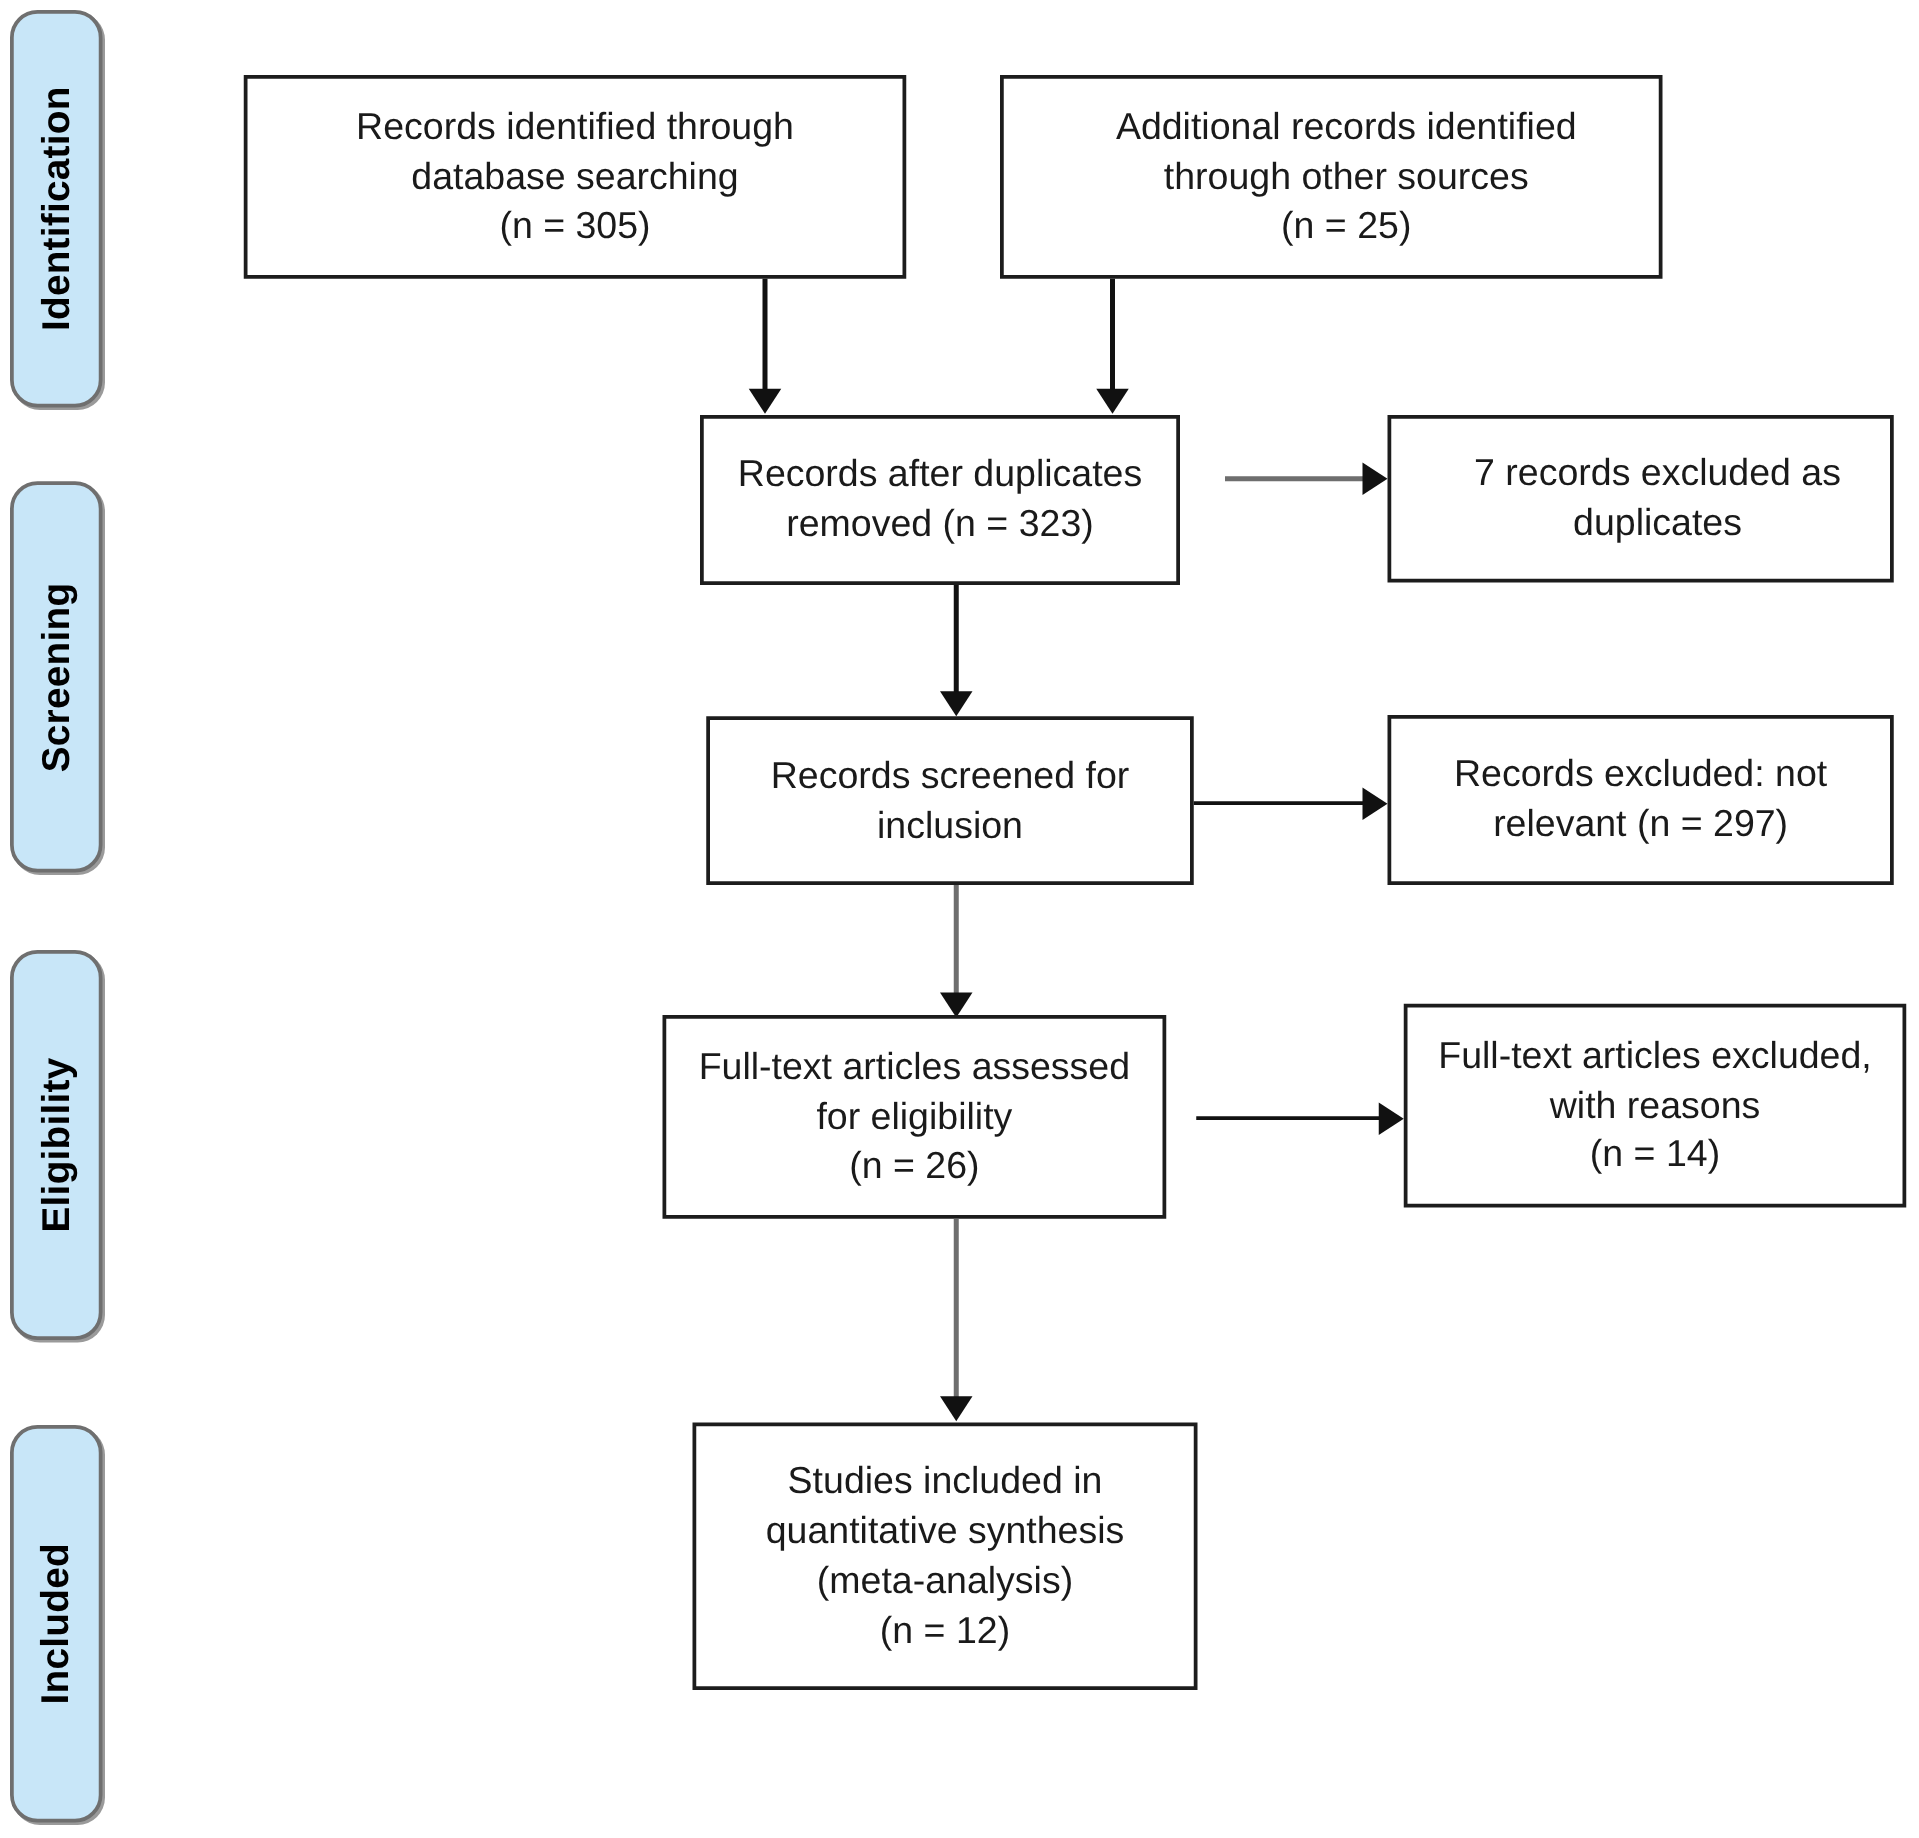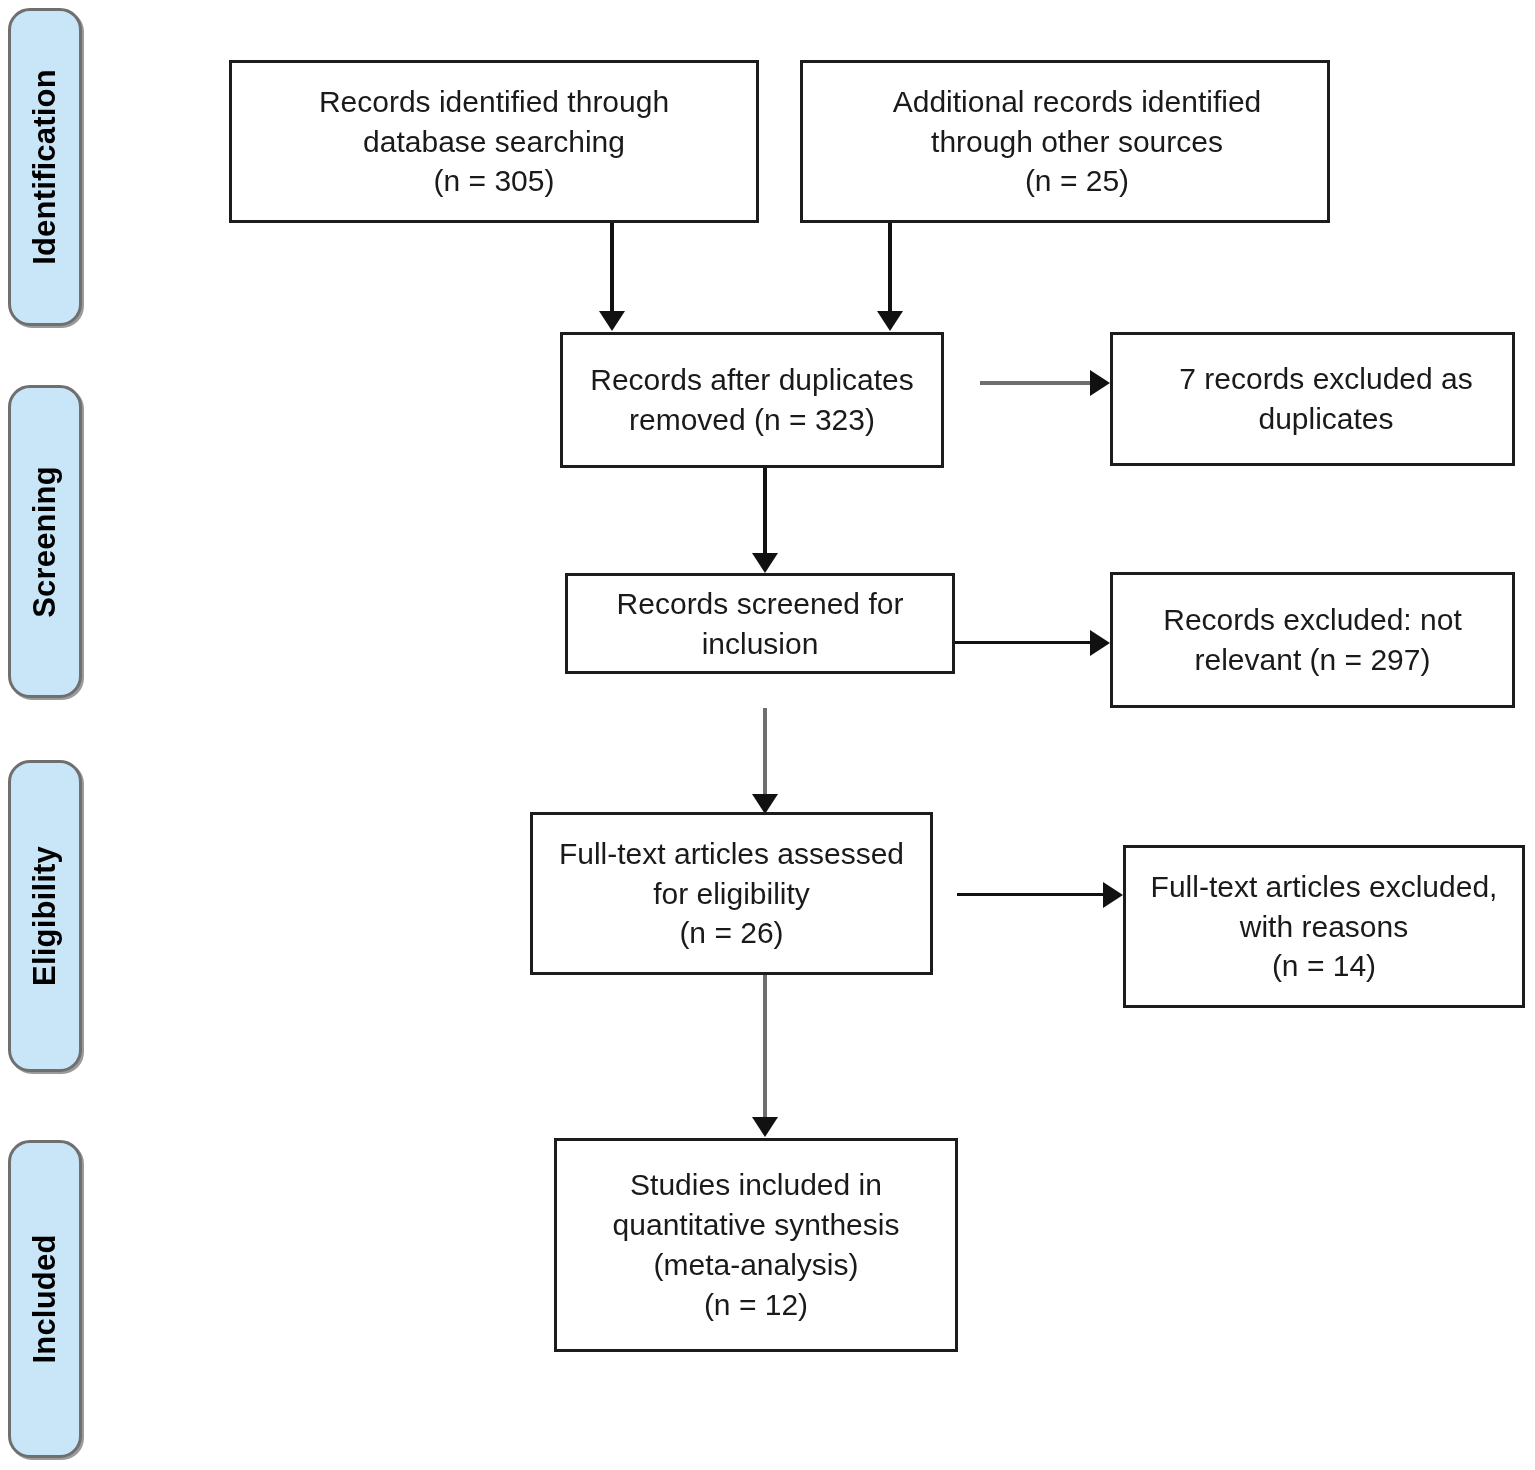--- a/index.html
+++ b/index.html
@@ -101,21 +101,21 @@
   </div>
 
   <div class="phase-label" style="left:8px; top:760px; width:74px; height:312px;">
     <span class="phase-text">Eligibility</span>
   </div>
 
   <div class="phase-label" style="left:8px; top:1140px; width:74px; height:318px;">
     <span class="phase-text">Included</span>
   </div>
 
-  <div class="flow-box" style="left:195px; top:60px; width:530px; height:163px;margin-left:34px;">
+  <div class="flow-box" style="left:195px; top:60px; width:530px; height:163px;">
     <span class="box-text">Records identified through
 database searching
 (n = 305)</span>
   </div>
 
   <div class="flow-box" style="left:800px; top:60px; width:530px; height:163px;padding-left:36px;">
     <span class="box-text">Additional records identified
 through other sources
 (n = 25)</span>
   </div>
@@ -135,21 +135,21 @@
     <span class="box-text">7 records excluded as
 duplicates</span>
   </div>
 
   <div class="h-line" style="left:980px; top:381px; width:111px; border-top-color:#6e6e6e;"></div>
   <div class="arrow-right" style="left:1090px; top:370px;"></div>
 
   <div class="v-line" style="left:763px; top:468px; height:87px; border-left-color:#111111;"></div>
   <div class="arrow-down" style="left:752px; top:553px;"></div>
 
-  <div class="flow-box" style="left:565px; top:573px; width:390px; height:101px;align-items:center;">
+  <div class="flow-box" style="left:565px; top:573px; width:390px; height:135px;align-items:center;">
     <span class="box-text">Records screened for
 inclusion</span>
   </div>
 
   <div class="flow-box" style="left:1110px; top:572px; width:405px; height:136px;">
     <span class="box-text">Records excluded: not
 relevant (n = 297)</span>
   </div>
 
   <div class="h-line thin" style="left:955px; top:641px; width:136px; border-top-color:#111111;"></div>
@@ -157,21 +157,21 @@
 
   <div class="v-line" style="left:763px; top:708px; height:88px; border-left-color:#6e6e6e;"></div>
   <div class="arrow-down" style="left:752px; top:794px;"></div>
 
   <div class="flow-box" style="left:530px; top:812px; width:403px; height:163px;">
     <span class="box-text">Full-text articles assessed
 for eligibility
 (n = 26)</span>
   </div>
 
-  <div class="flow-box" style="left:1123px; top:845px; width:402px; height:163px;">
+  <div class="flow-box" style="left:1123px; top:803px; width:402px; height:163px;">
     <span class="box-text">Full-text articles excluded,
 with reasons
 (n = 14)</span>
   </div>
 
   <div class="h-line thin" style="left:957px; top:893px; width:147px; border-top-color:#111111;"></div>
   <div class="arrow-right" style="left:1103px; top:882px;"></div>
 
   <div class="v-line" style="left:763px; top:975px; height:144px; border-left-color:#6e6e6e;"></div>
   <div class="arrow-down" style="left:752px; top:1117px;"></div>

